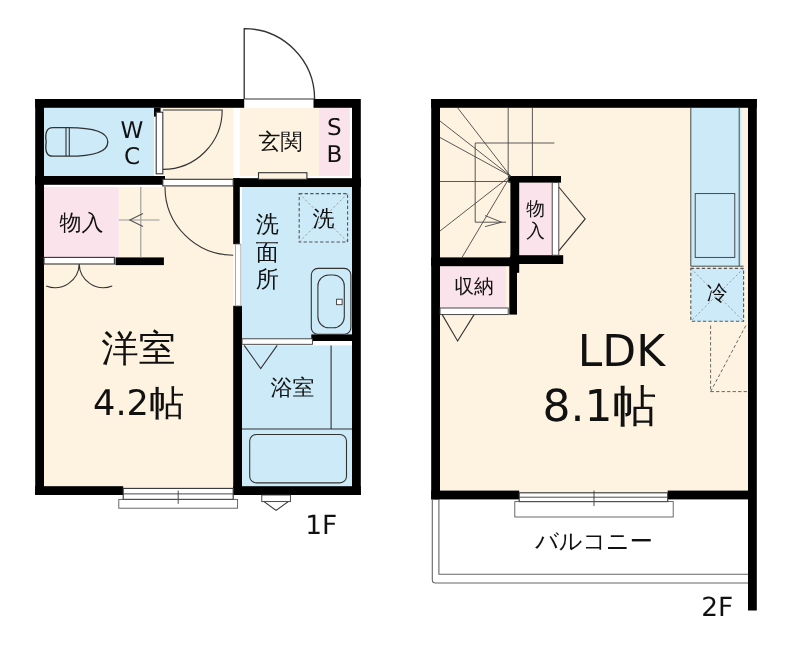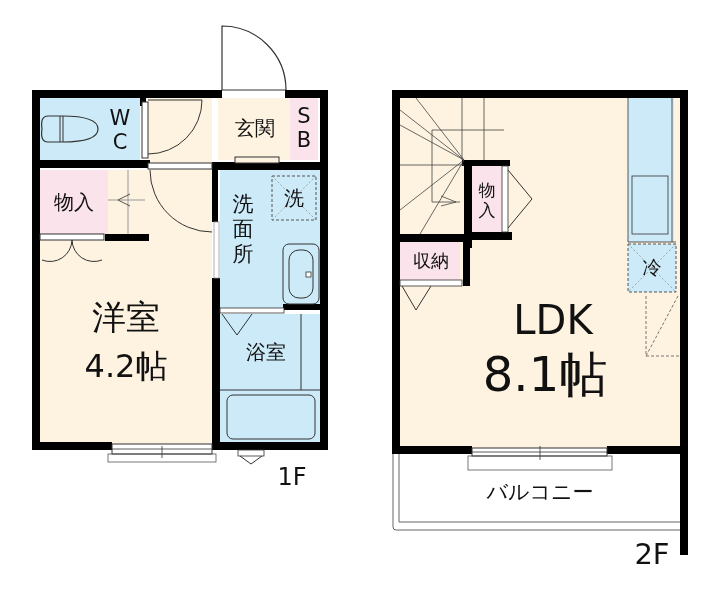--- a/index.html
+++ b/index.html
@@ -174,17 +174,17 @@
     <path d="M393 454 L393 527 Q393 530 396 530 L680 530" fill="none" stroke="#666" stroke-width="1"></path>
     <path d="M399 454 L399 522 L680 522" fill="none" stroke="#666" stroke-width="1"></path>
   </svg>
 
   <div class="lbl" style="left:473px;top:180px;width:28px;font-size:17px;line-height:20px">
     <div>物</div>
     <div>入</div>
   </div>
   <div class="lbl" style="left:400px;top:252px;width:62px;font-size:18px">収納</div>
   <div class="lbl" style="left:628px;top:258px;width:48px;font-size:19px">冷</div>
-  <div class="lbl" style="left:478px;top:300px;width:150px;font-size:40px">LDK</div>
-  <div class="lbl" style="left:470px;top:350px;width:150px;font-size:48px">8.1帖</div>
+  <div class="lbl" style="left:490px;top:300px;width:150px;font-size:40px">LDK</div>
+  <div class="lbl" style="left:470px;top:350px;width:150px;font-size:40px">8.1帖</div>
   <div class="lbl" style="left:460px;top:482px;width:160px;font-size:21px">バルコニー</div>
-  <div class="lbl" style="left:630px;top:540px;width:44px;font-size:29px">2F</div>
+  <div class="lbl" style="left:630px;top:540px;width:44px;font-size:24px">2F</div>
 </div>
 
 </body></html>

